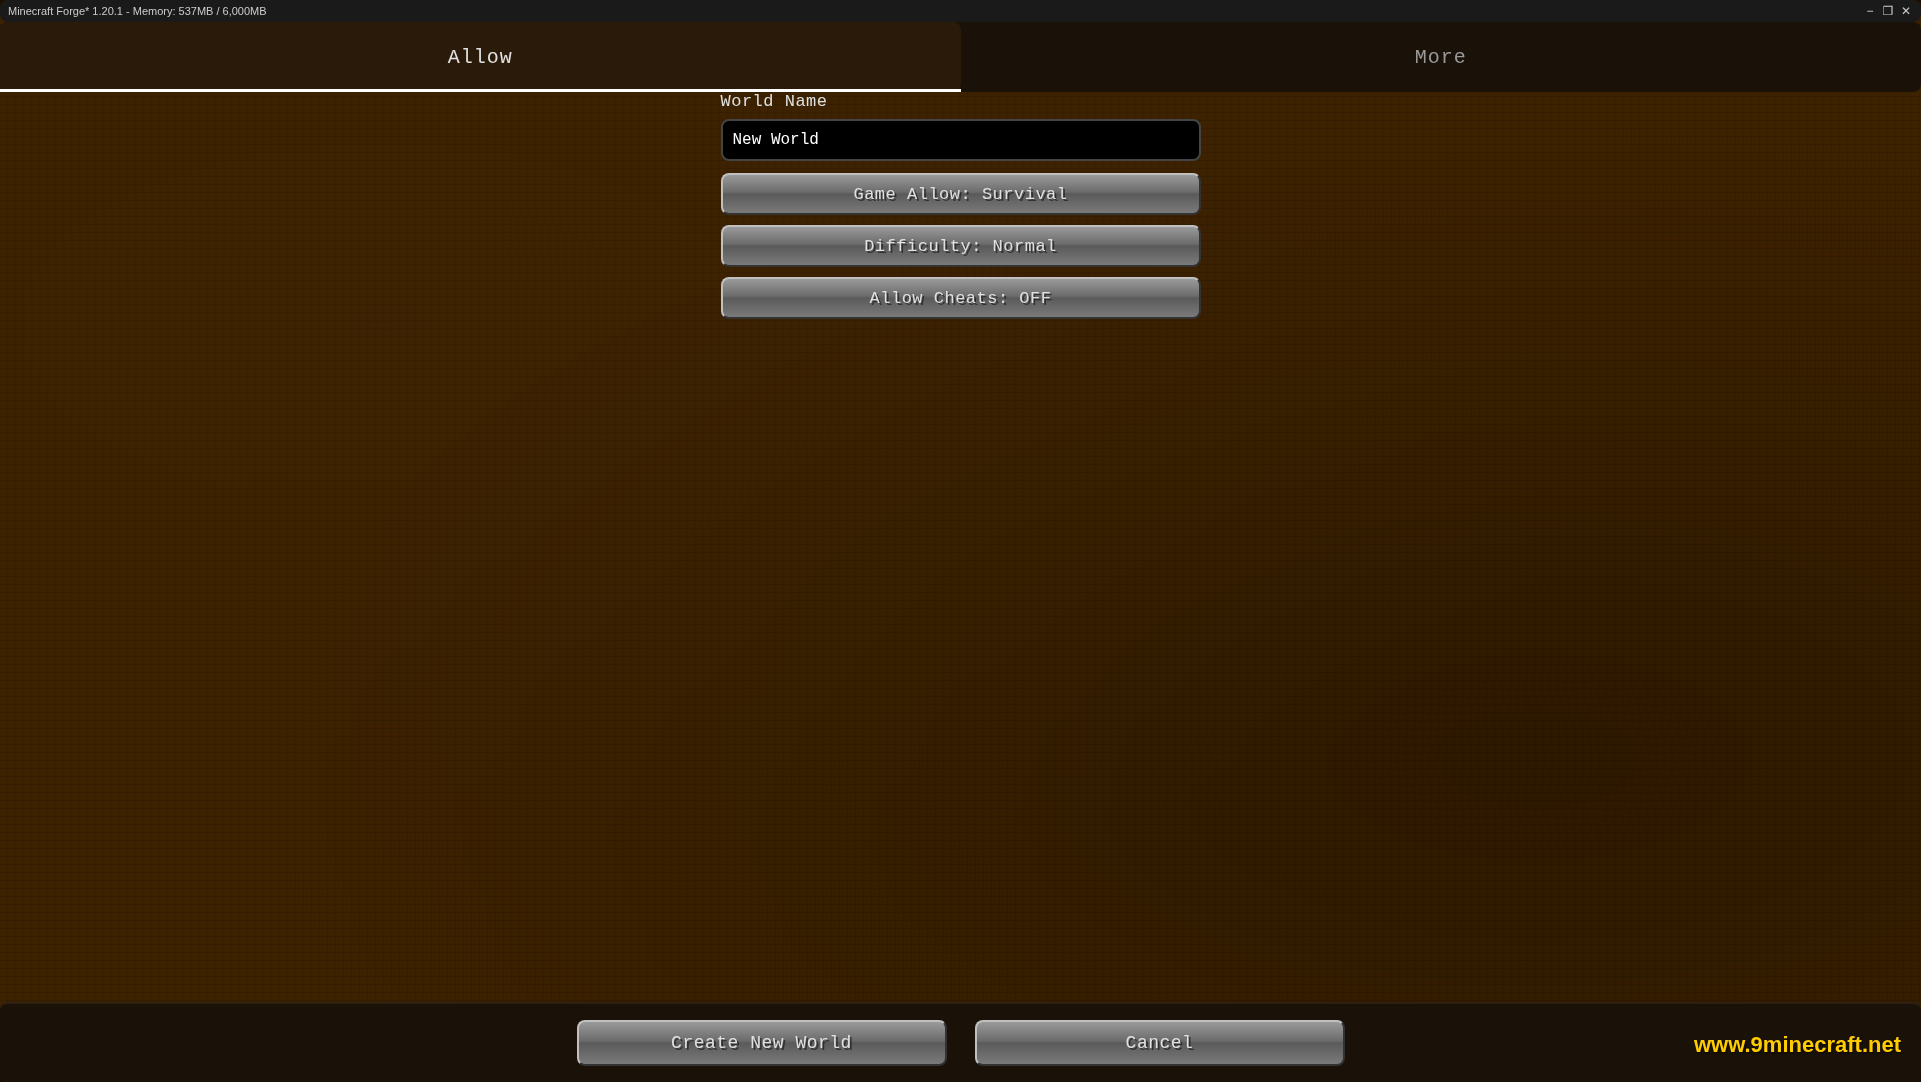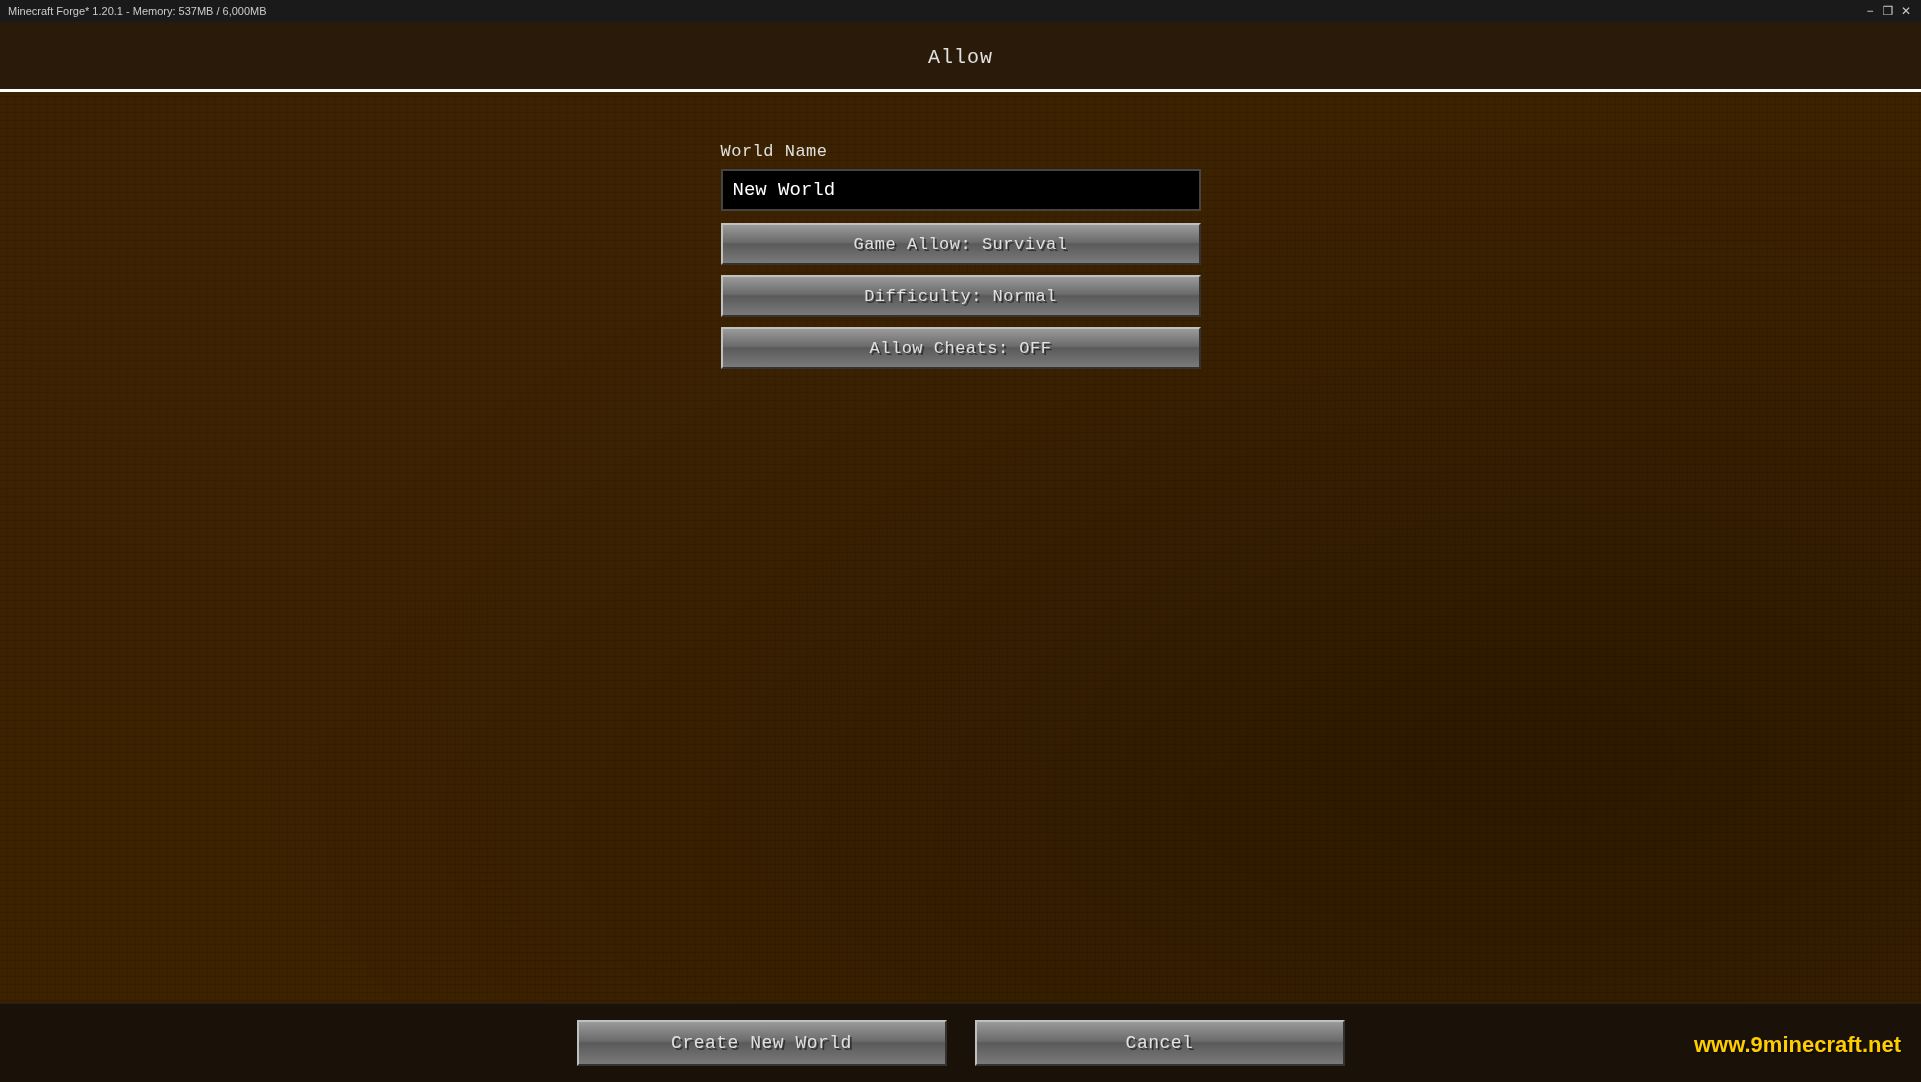--- a/index.html
+++ b/index.html
@@ -1,18 +1,19 @@
 <!DOCTYPE html>
 <html><head>
   <meta charset="utf-8">
   <style>
     * {
       margin: 0;
       padding: 0;
       box-sizing: border-box;
+      border-radius: 8px;
     }
 
     body {
       width: 1921px;
       height: 1082px;
       background-color: #1a0f00;
       font-family: 'Courier New', monospace;
       overflow: hidden;
       position: relative;
     }
@@ -144,21 +145,20 @@
     .main-content {
       position: absolute;
       top: 92px;
       left: 0;
       right: 0;
       bottom: 80px;
       display: flex;
       flex-direction: column;
       align-items: center;
       justify-content: flex-start;
-      padding-top: 50px;
     }
 
     .form-container {
       width: 480px;
       display: flex;
       flex-direction: column;
       gap: 0;
     }
 
     .world-name-label {
@@ -169,21 +169,21 @@
       letter-spacing: 0.5px;
     }
 
     .world-name-input {
       width: 100%;
       height: 42px;
       background-color: #000000;
       border: 2px solid #444;
       color: #ffffff;
       font-family: 'Courier New', monospace;
-      font-size: 19px;
+      font-size: 16px;
       padding: 0 10px;
       outline: none;
       margin-bottom: 12px;
       caret-color: white;
     }
 
     .mc-button {
       width: 100%;
       height: 42px;
       background: linear-gradient(to bottom, #9a9a9a 0%, #6b6b6b 45%, #5a5a5a 50%, #7a7a7a 100%);
@@ -261,20 +261,23 @@
   <div class="title-bar-controls">
     <button class="title-bar-btn">−</button>
     <button class="title-bar-btn">❐</button>
     <button class="title-bar-btn">✕</button>
   </div>
 </div>
 
 <div class="tab-bar">
   <button class="tab active">
     <span class="tab-label">Allow</span>
+  </button>
+  <button class="tab">
+    <span class="tab-label">More</span>
   </button>
 </div>
 
 <div class="main-content">
   <div class="form-container">
     <label class="world-name-label">World Name</label>
     <input class="world-name-input" type="text" value="New World" placeholder="New World" style="">
     <button class="mc-button">
       <span>Game Allow: Survival</span>
     </button>

